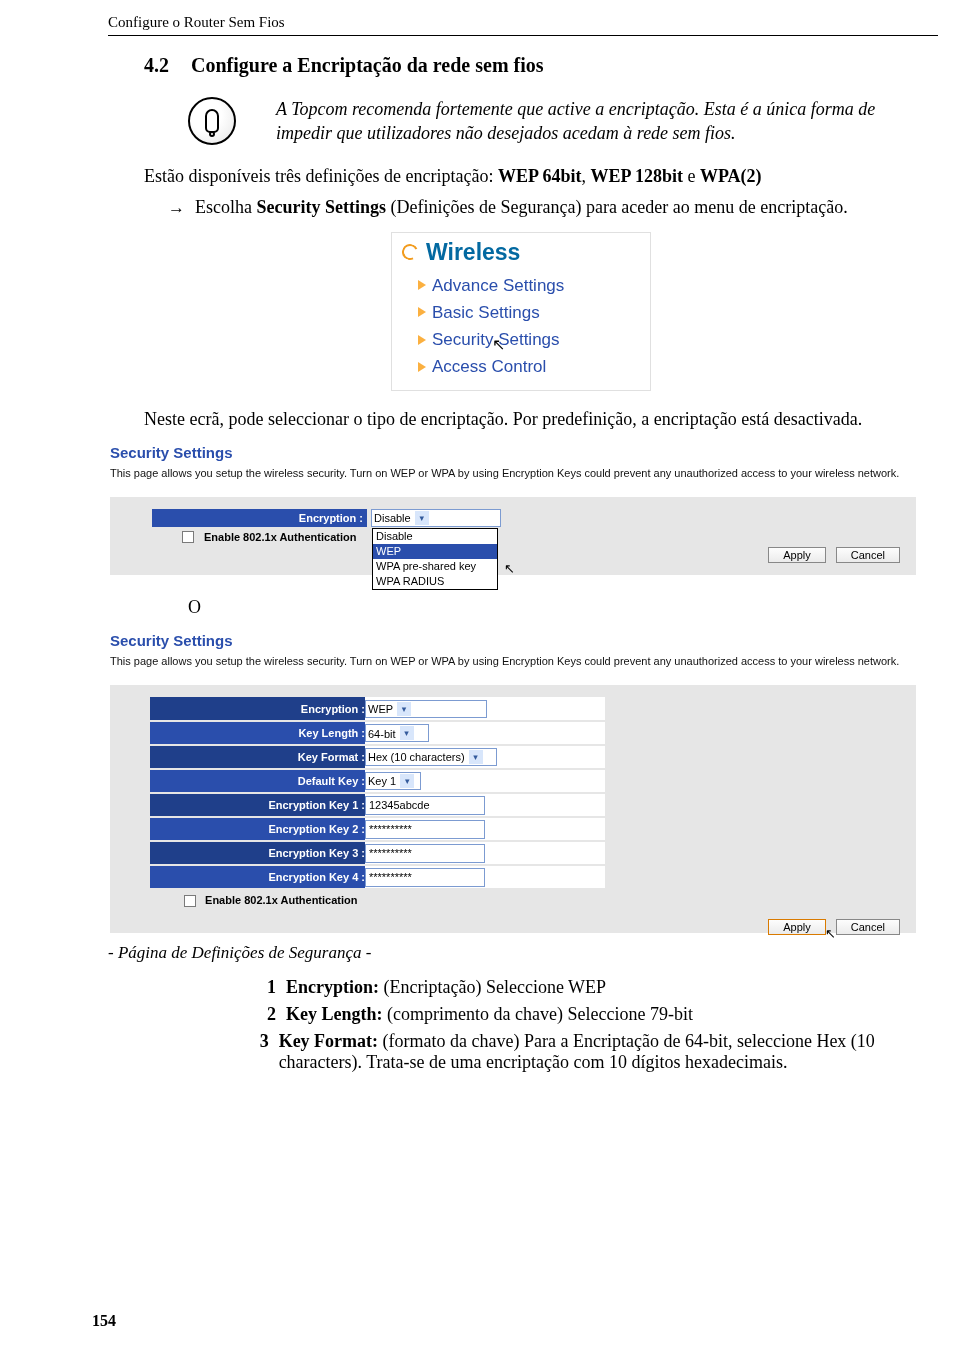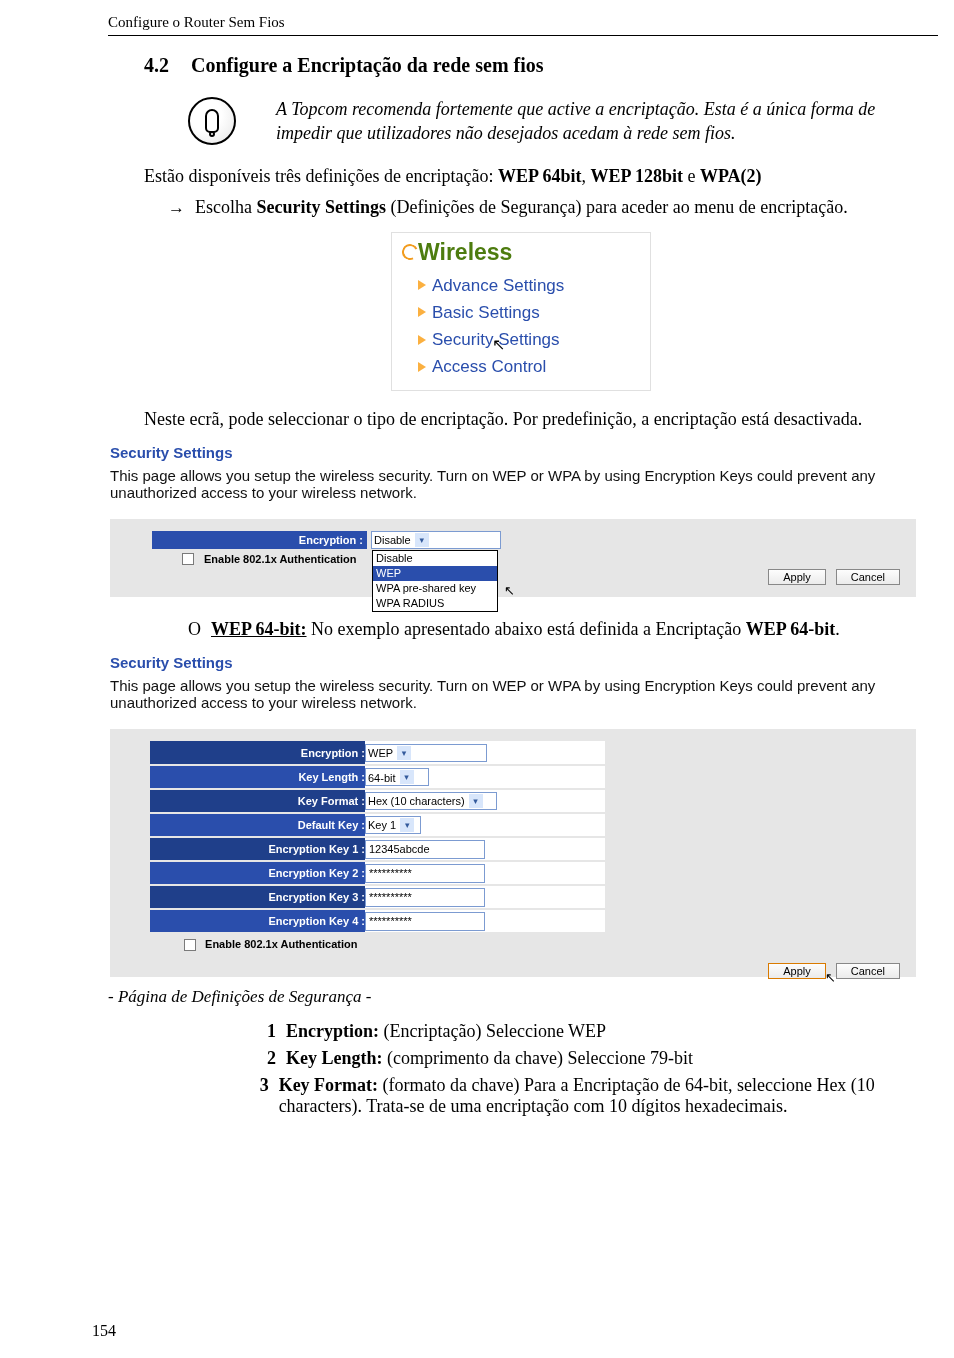--- a/index.html
+++ b/index.html
@@ -97,25 +97,26 @@
   
   .wireless-menu {
     width: 260px;
     margin: 10px auto 18px auto;
     border: 1px solid #e0e0e0;
     padding: 6px 10px 10px 10px;
     background: #fff;
     font-family: Arial, Helvetica, sans-serif;
   }
   .wm-title {
-    color: #4d7c0f;
+    color: #0369a1;
     font-weight: bold;
     font-size: 23px;
     display: flex;
     align-items: center;
+    gap: 8px;
     margin-bottom: 6px;
   }
   .wm-ring {
     width: 16px; height: 16px; border: 2.5px solid #f29c1f;
     border-radius: 50%; display: inline-block;
     border-right-color: transparent;
     transform: rotate(20deg);
   }
   .wm-item {
     color: #2a4eac;
@@ -148,21 +149,21 @@
     font-family: Tahoma, Arial, sans-serif;
     color: #000;
   }
   .panel-title {
     color: #2a4eac;
     font-weight: bold;
     font-size: 15px;
     margin: 6px 0 6px 18px;
   }
   .panel-desc {
-    font-size: 15px;
+    font-size: 11px;
     margin: 4px 0 18px 18px;
     color: #111;
   }
   .panel-body {
     background: #e6e6e6;
     padding: 12px 10px 12px 10px;
     margin: 0 18px;
     position: relative;
   }
 
@@ -350,23 +351,24 @@
     margin: 6px 0;
     align-items: baseline;
   }
   ol.steps .num {
     font-weight: bold;
     width: 18px;
     text-align: right;
   }
   .pagefoot {
     position: absolute;
-    bottom: 18px;
+    bottom: 28px;
     left: 56px;
     font-size: 16px;
+    font-weight: bold;
   }
   .page { position: relative; }
 </style>
 </head>
 <body>
 
 <div class="page">
 
   <div class="topbar">
     <span>Configure o Router Sem Fios</span>
@@ -455,23 +457,20 @@
         </div>
         <div class="p1-btns">
           <button class="winbtn">Apply</button>
           <button class="winbtn">Cancel</button>
         </div>
       </div>
     </div>
 
     <div class="o-row">
       <span class="o-bullet">O</span>
-      <span>
-        <b><u>WEP 64-bit:</u></b><span> No exemplo apresentado abaixo está definida a Encriptação </span><b>WEP 64-bit</b>.
-      </span>
     </div>
 
     <div class="panel">
       <div class="panel-title">Security Settings</div>
       <div class="panel-desc">This page allows you setup the wireless security. Turn on WEP or WPA by using Encryption Keys could prevent any unauthorized access to your wireless network.</div>
       <div class="panel-body" style="padding:12px 10px 26px 40px;">
         <table class="p2-grid">
           <tbody>
               <tr>
             <td class="p2-lbl dark">Encryption :</td>

